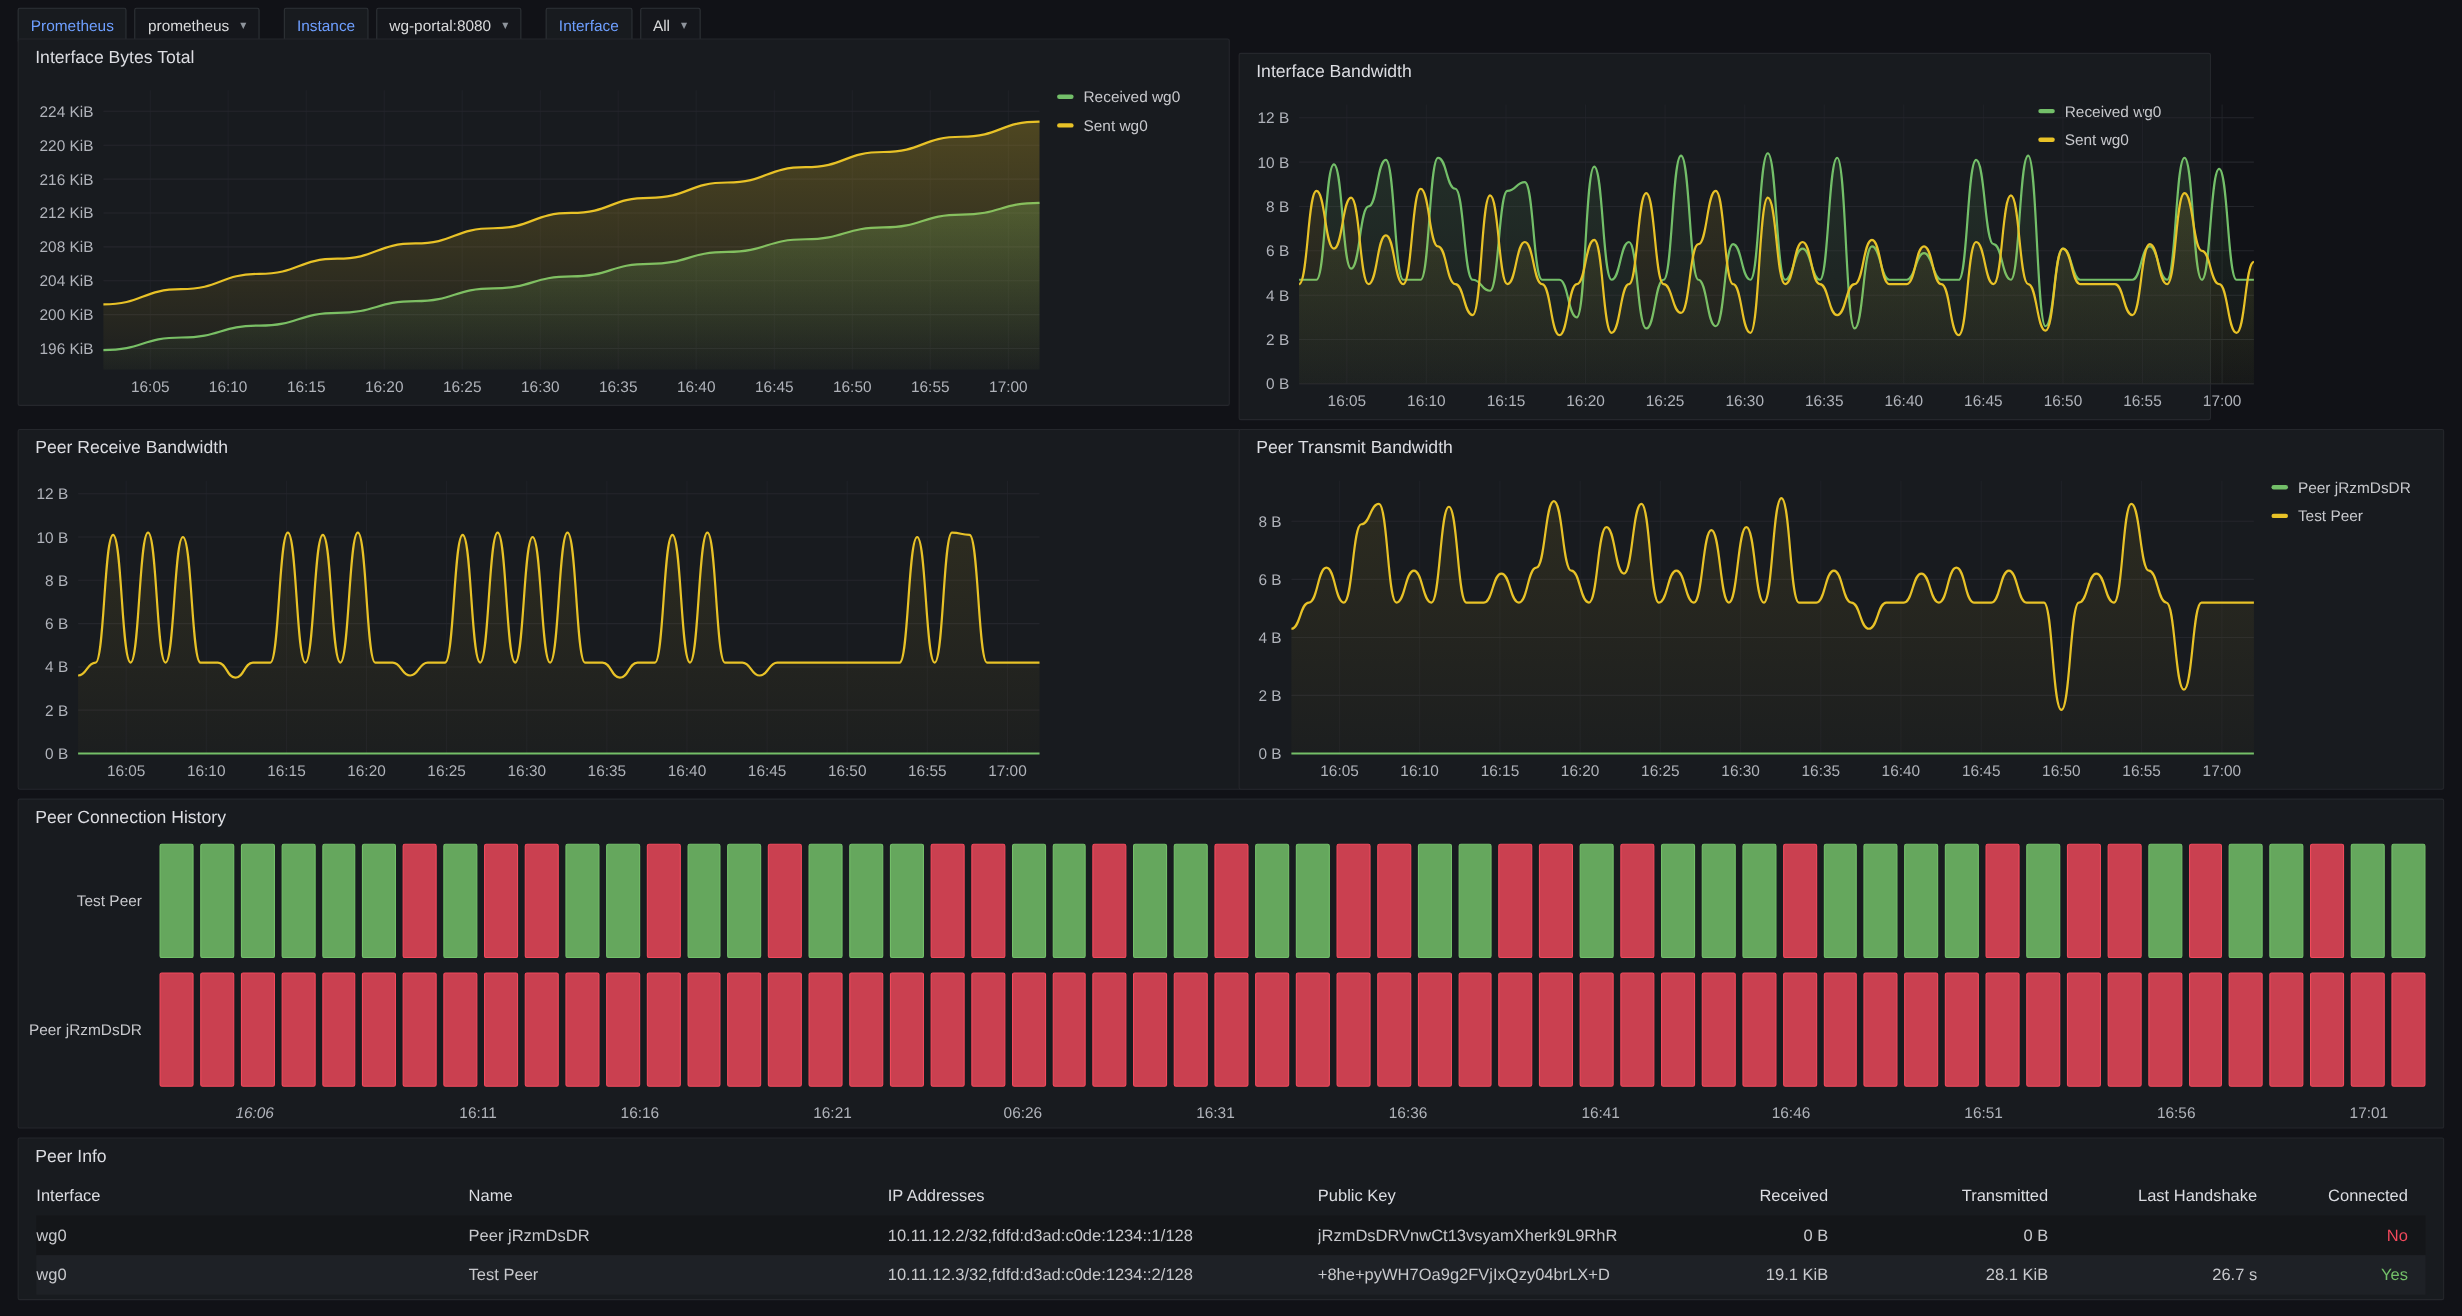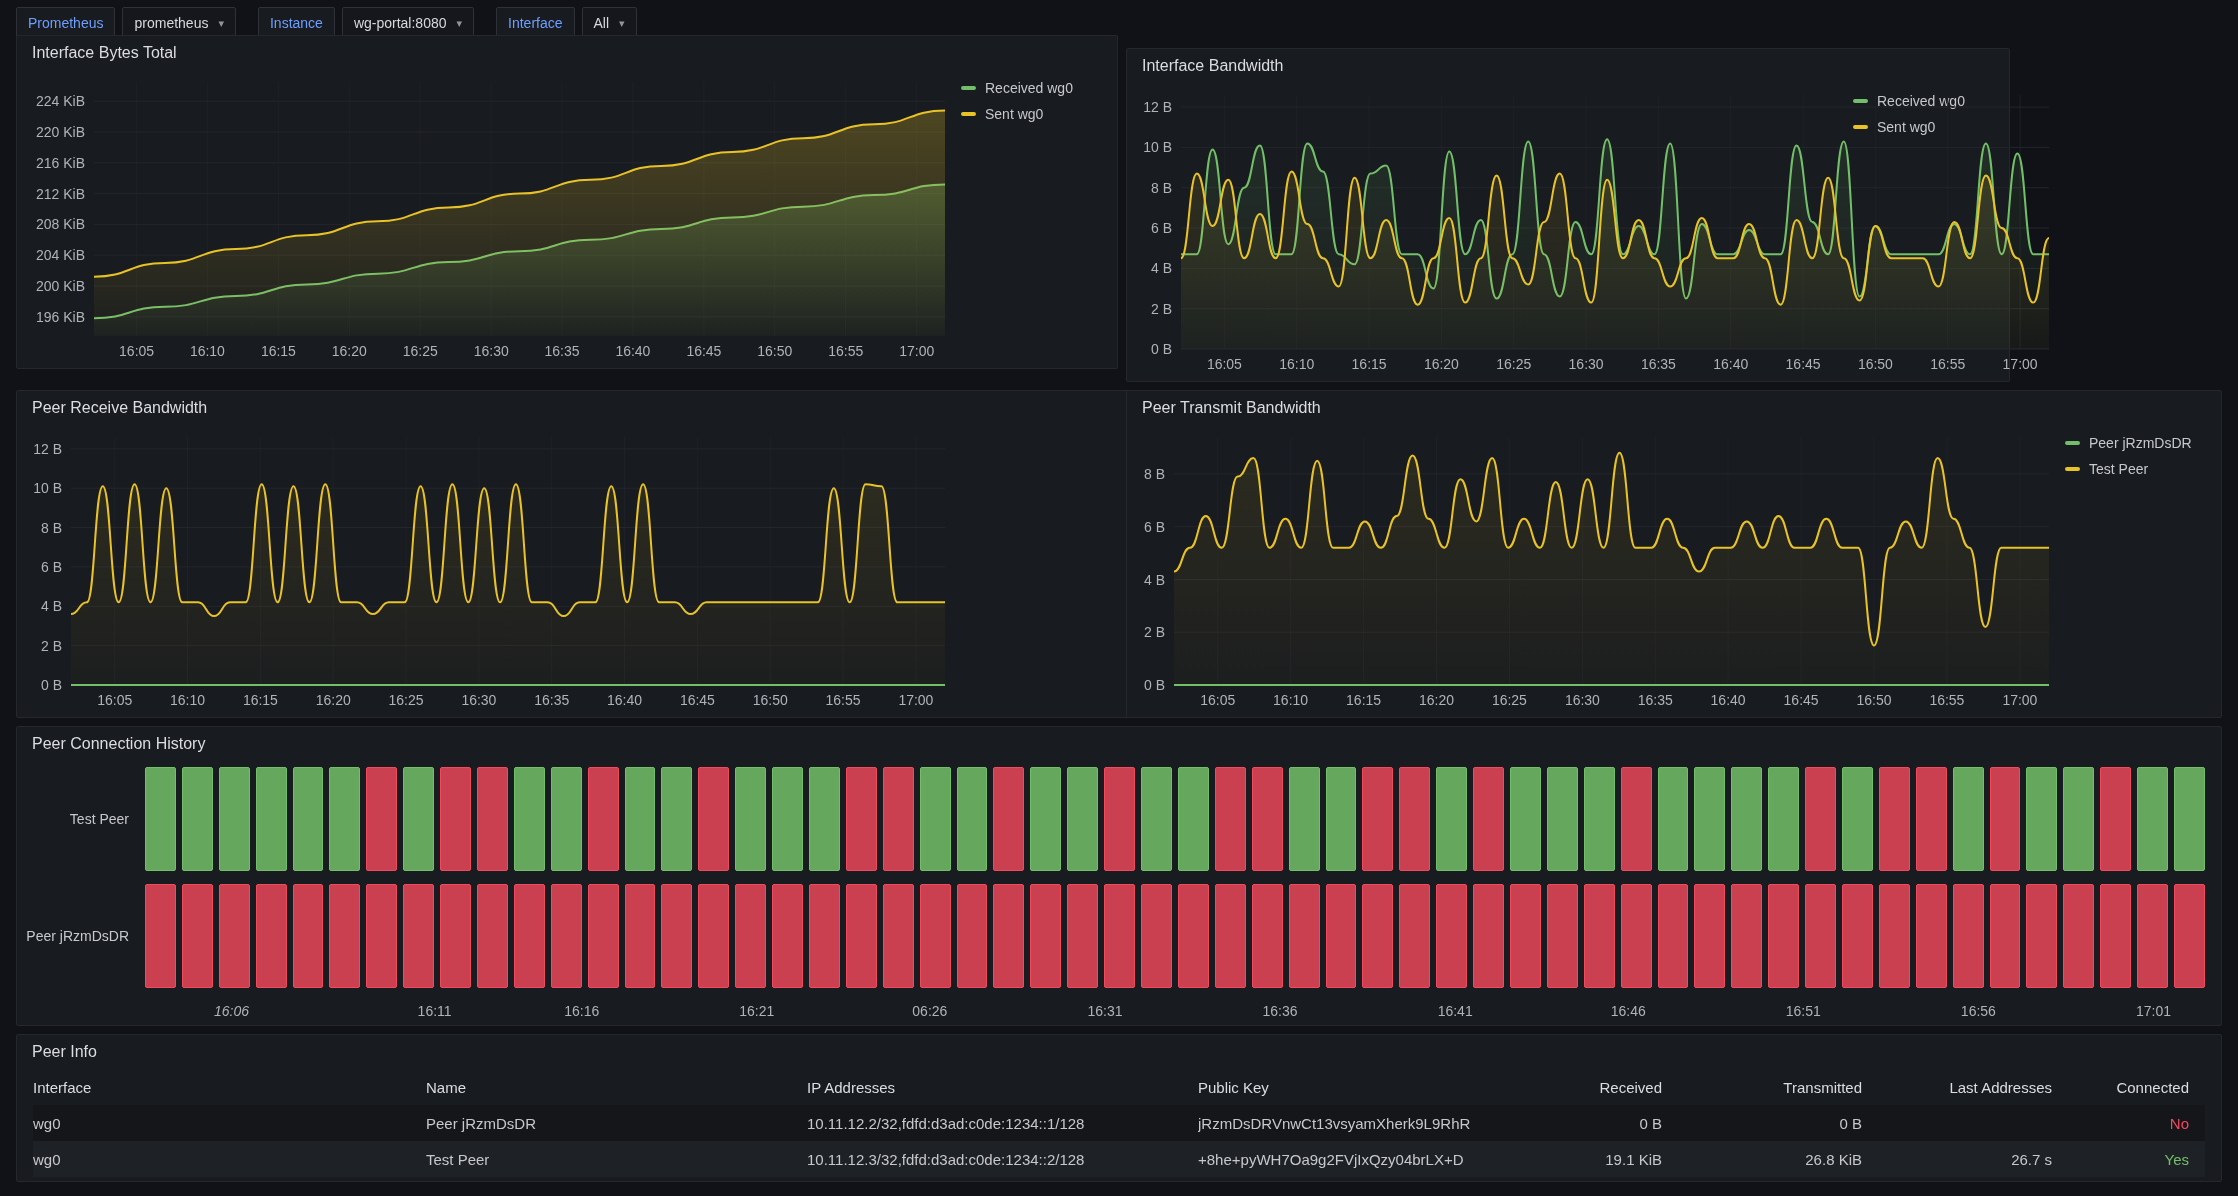--- a/index.html
+++ b/index.html
@@ -518,41 +518,41 @@
   <div class="panel" id="panel-info">
     <div class="panel-title">Peer Info</div>
     <div class="tbl">
       <div class="tbl-row tbl-head">
           <div class="th left">Interface</div>
           <div class="th left">Name</div>
           <div class="th left">IP Addresses</div>
           <div class="th left">Public Key</div>
           <div class="th right">Received</div>
           <div class="th right">Transmitted</div>
-          <div class="th right">Last Addresses</div>
+          <div class="th right">Last Handshake</div>
           <div class="th right">Connected</div>
         </div>
       <div>
           <div class="tbl-row odd">
             <div class="td left">wg0</div>
             <div class="td left">Peer jRzmDsDR</div>
             <div class="td left">10.11.12.2/32,fdfd:d3ad:c0de:1234::1/128</div>
             <div class="td left">jRzmDsDRVnwCt13vsyamXherk9L9RhR</div>
             <div class="td right">0 B</div>
             <div class="td right">0 B</div>
             <div class="td right"></div>
             <div class="td right" style="color: rgb(242, 73, 92);">No</div>
           </div>
           <div class="tbl-row even">
             <div class="td left">wg0</div>
             <div class="td left">Test Peer</div>
             <div class="td left">10.11.12.3/32,fdfd:d3ad:c0de:1234::2/128</div>
             <div class="td left">+8he+pyWH7Oa9g2FVjIxQzy04brLX+D</div>
             <div class="td right">19.1 KiB</div>
-            <div class="td right">26.8 KiB</div>
+            <div class="td right">28.1 KiB</div>
             <div class="td right">26.7 s</div>
             <div class="td right" style="color: rgb(115, 191, 105);">Yes</div>
           </div>
         </div>
     </div>
   </div>
 
 </div>
 
 </body></html>

